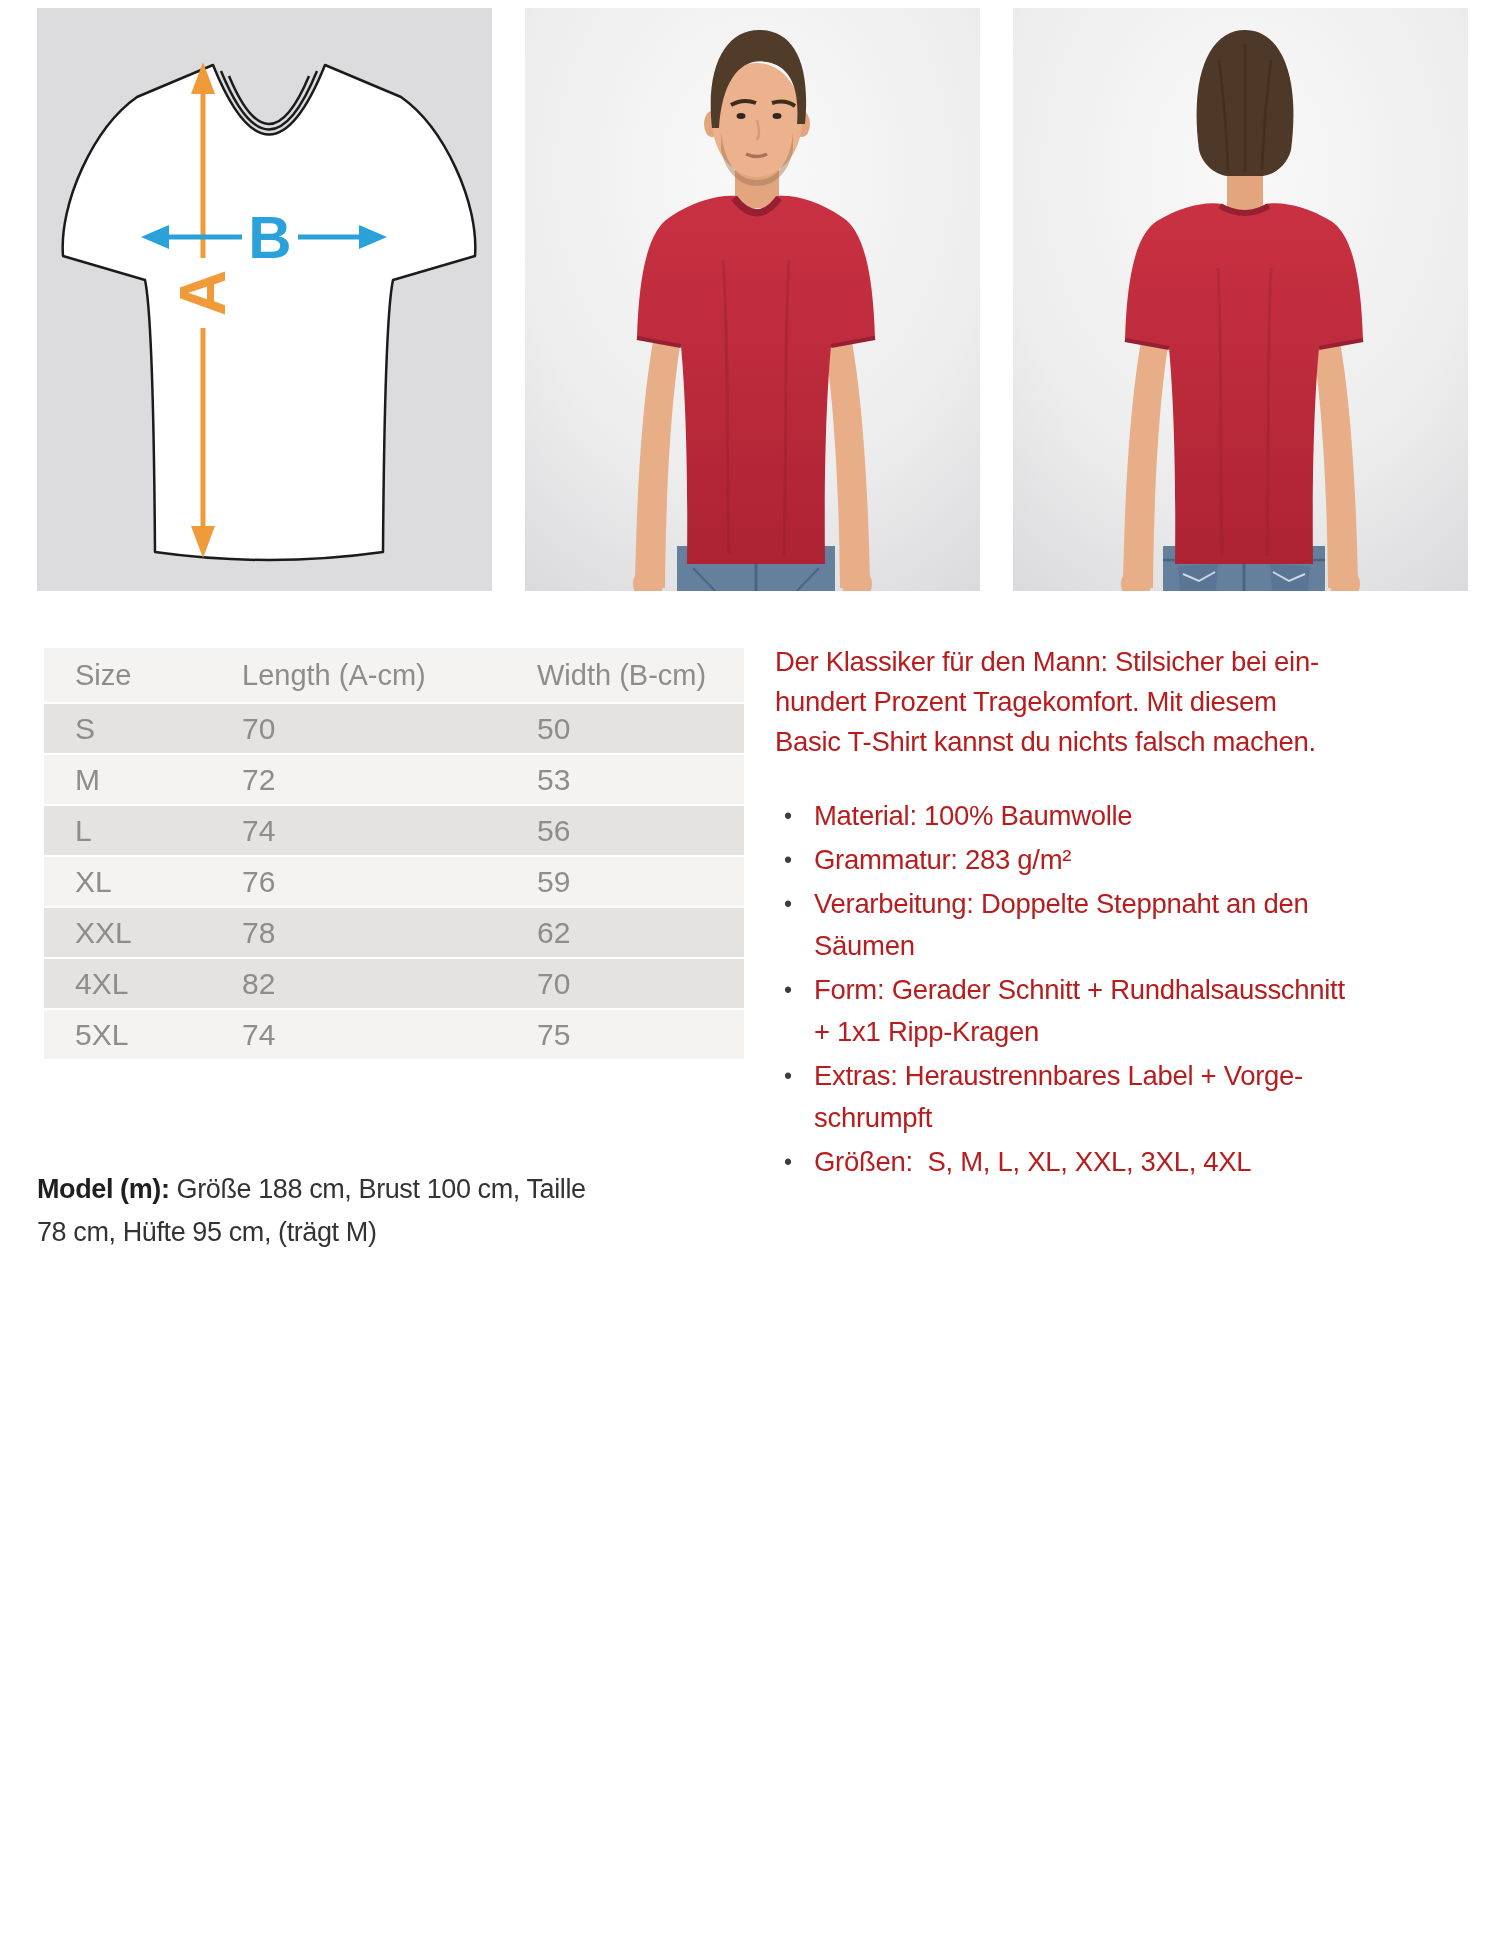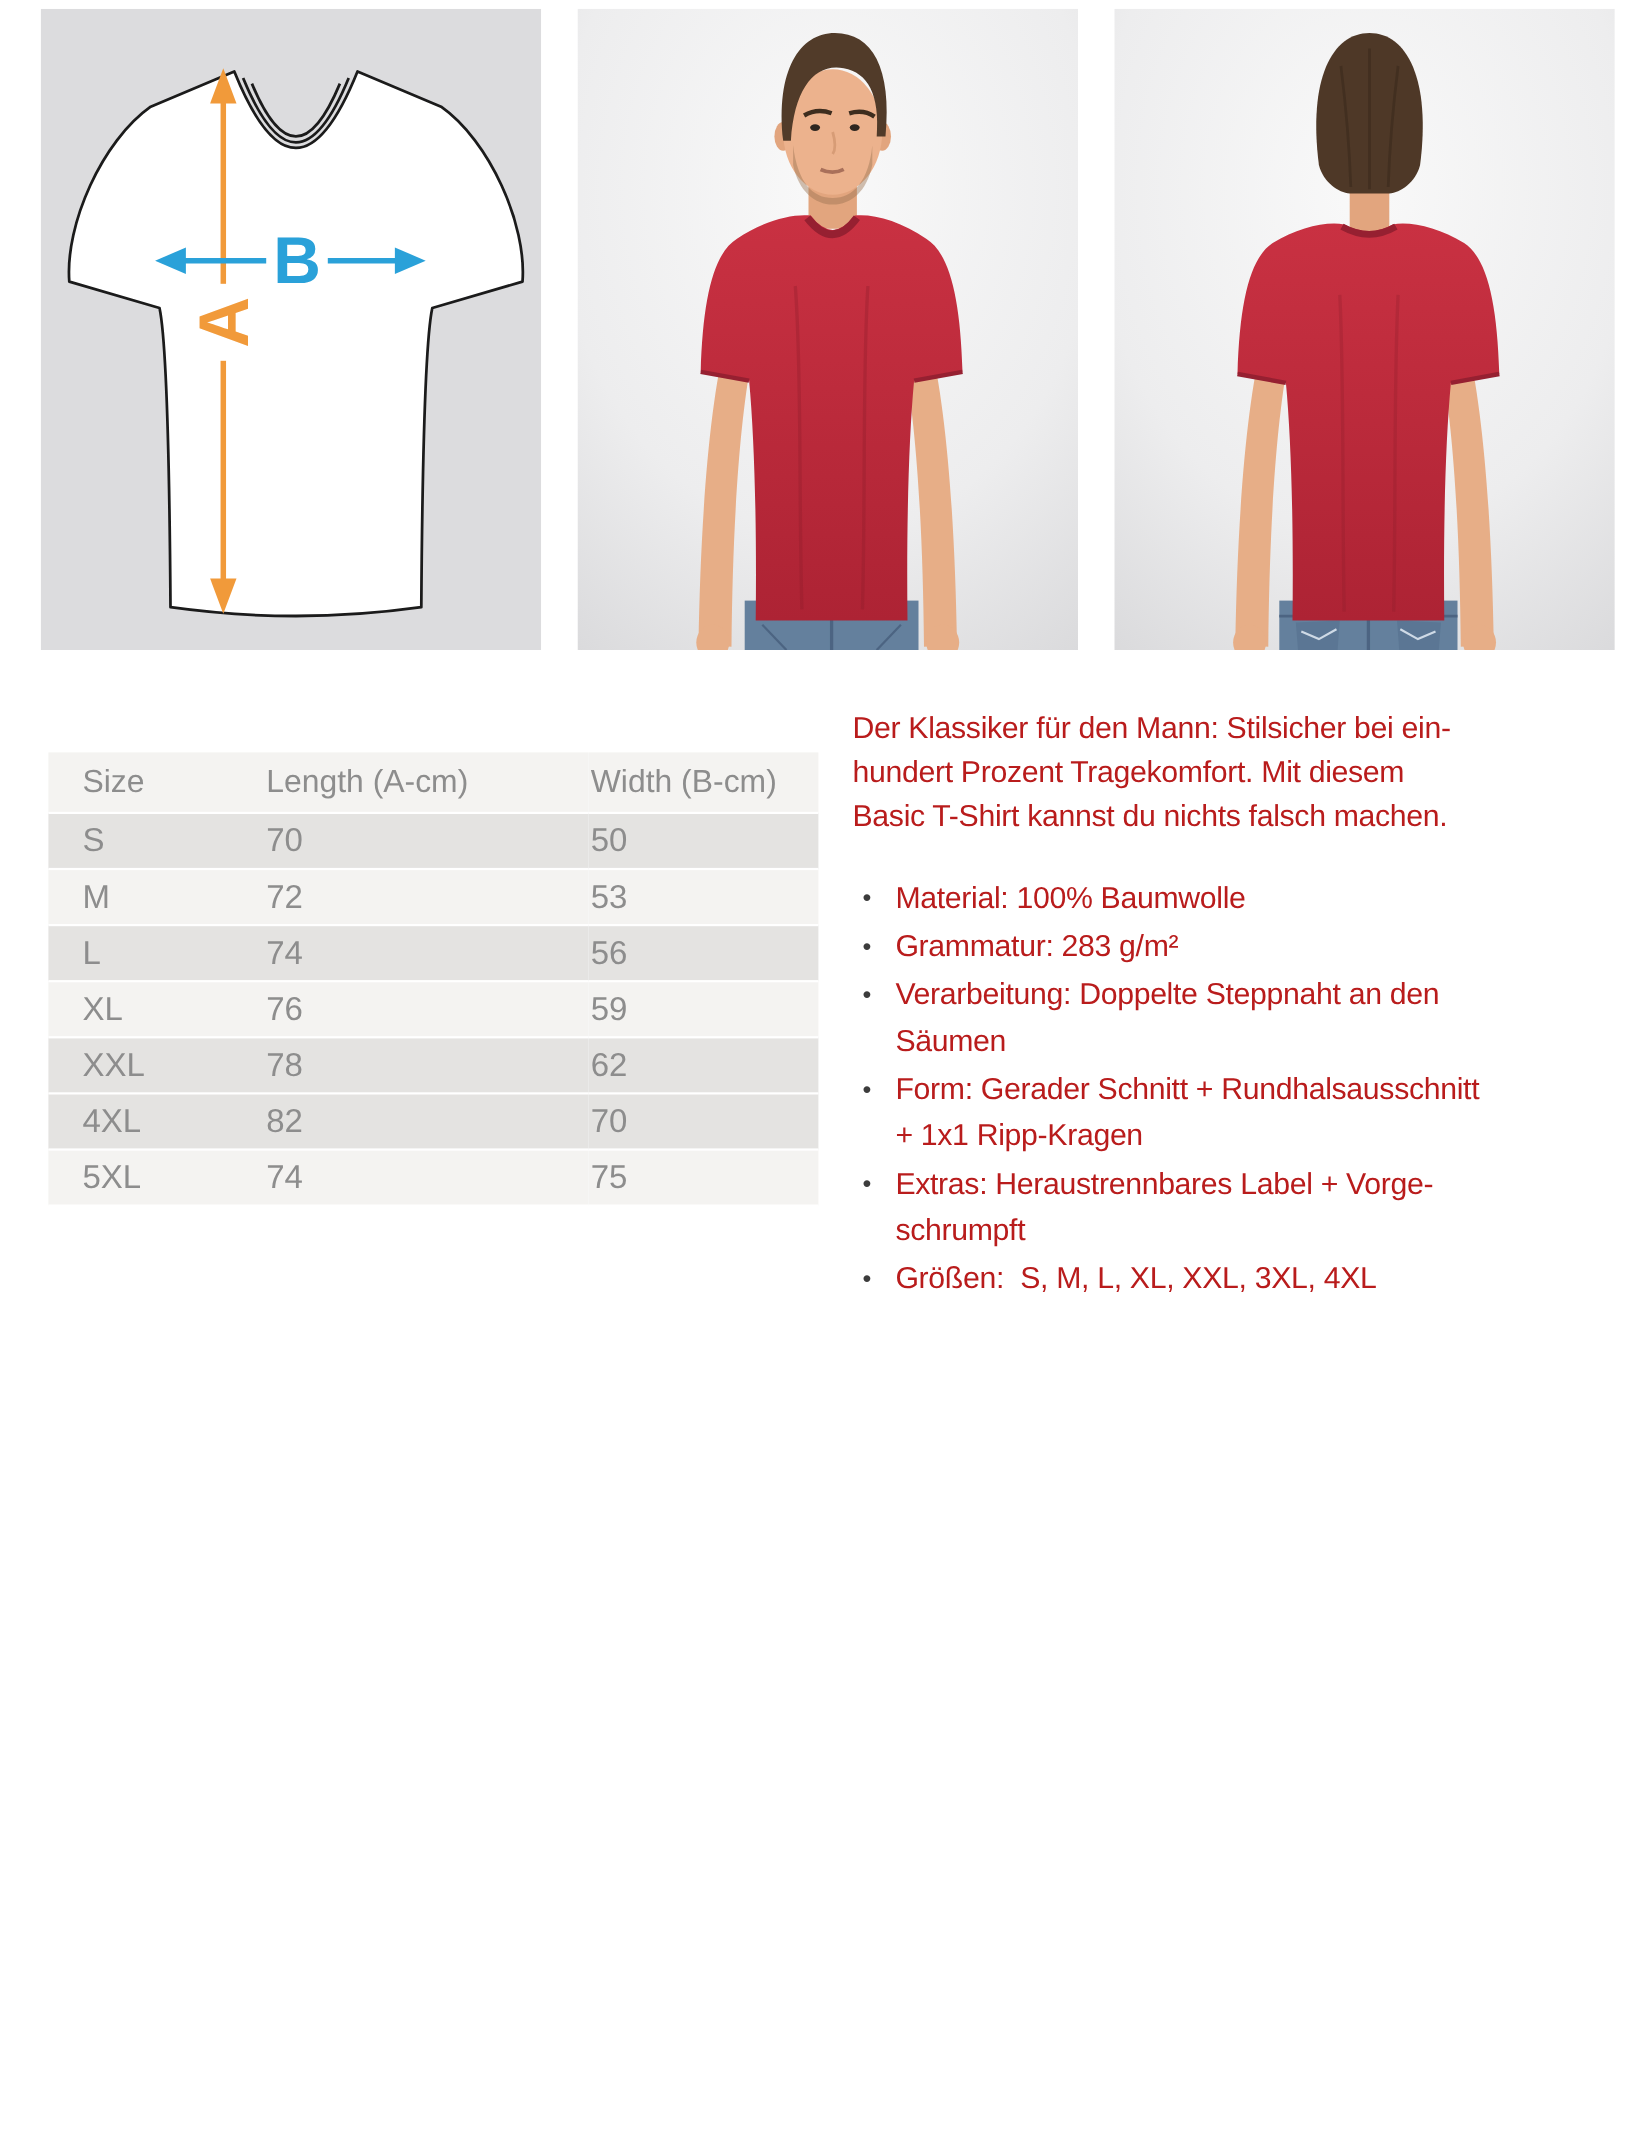--- a/index.html
+++ b/index.html
@@ -5,21 +5,21 @@
   html,body{margin:0;padding:0;background:#fff;}
   .page{position:relative;width:1496px;height:1953px;background:#fff;
         font-family:"Liberation Sans",sans-serif;overflow:hidden;}
 
   
   .gallery{position:absolute;left:37px;top:8px;display:flex;gap:33px;}
   .panel{width:455px;height:583px;margin:0;}
   .panel svg{display:block;width:100%;height:100%;}
 
   
-  .table-wrap{position:absolute;left:44px;top:648px;width:700px;margin-top:36px;}
+  .table-wrap{position:absolute;left:44px;top:648px;width:700px;}
   table{width:700px;border-collapse:collapse;color:#8d8d8d;}
   th{font-weight:normal;text-align:left;font-size:29px;background:#f4f3f1;height:54px;}
   td{font-size:30px;height:49px;}
   tr.dark td{background:#e4e3e1;}
   tr.light td{background:#f4f3f1;}
   th,td{border-bottom:2px solid #ffffff;padding:0;}
   th:first-child,td:first-child{padding-left:31px;}
   th:nth-child(2),td:nth-child(2){padding-left:2px;}
   th:nth-child(3),td:nth-child(3){padding-left:2px;}
 
@@ -247,20 +247,22 @@
         <tr class="light">
           <td>5XL</td>
           <td>74</td>
           <td>75</td>
         </tr>
       </tbody>
     </table>
   </div>
 
   <div class="notes">
+    <p><strong>Model (m):</strong><span class="model-rest"> Größe 188 cm, Brust 100 cm, Taille
+78 cm, Hüfte 95 cm, (trägt M)</span></p>
   </div>
 
   <div class="description">
     <p class="intro">Der Klassiker für den Mann: Stilsicher bei ein-
 hundert Prozent Tragekomfort. Mit diesem
 Basic T-Shirt kannst du nichts falsch machen.</p>
     <ul class="spec-list">
       <li class="spec-item">
           <span class="spec-text">Material: 100% Baumwolle</span>
         </li>

